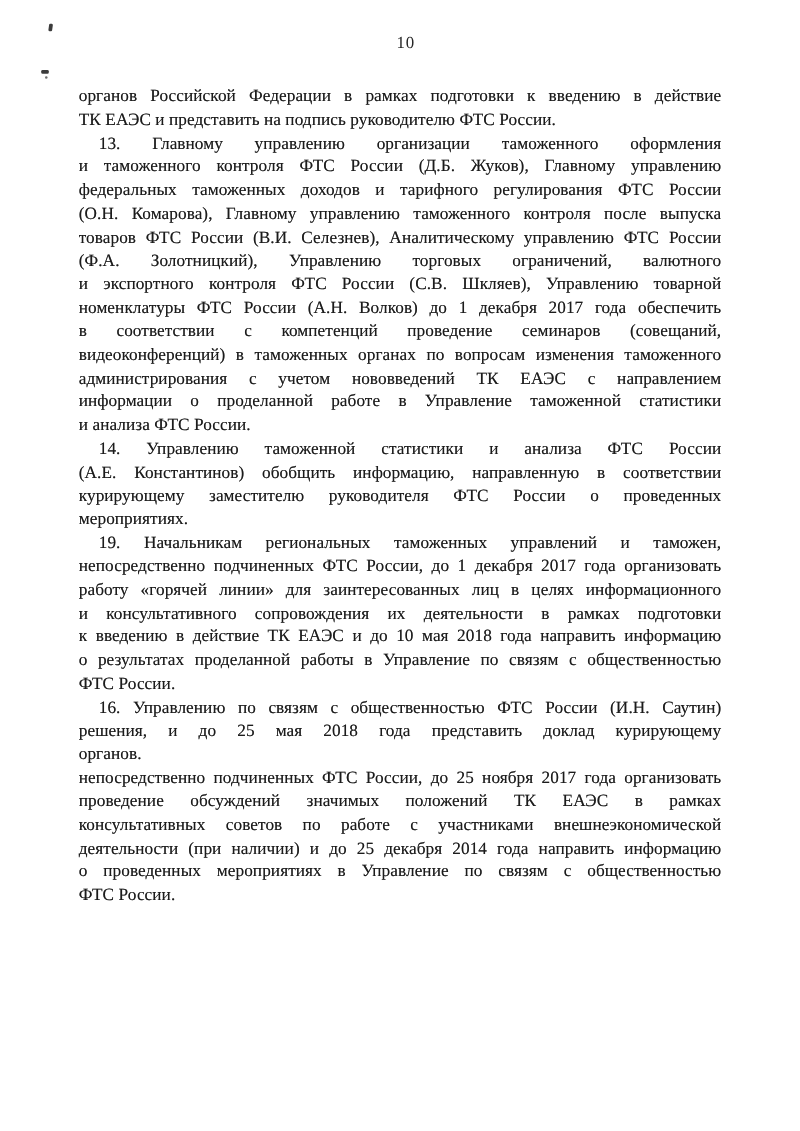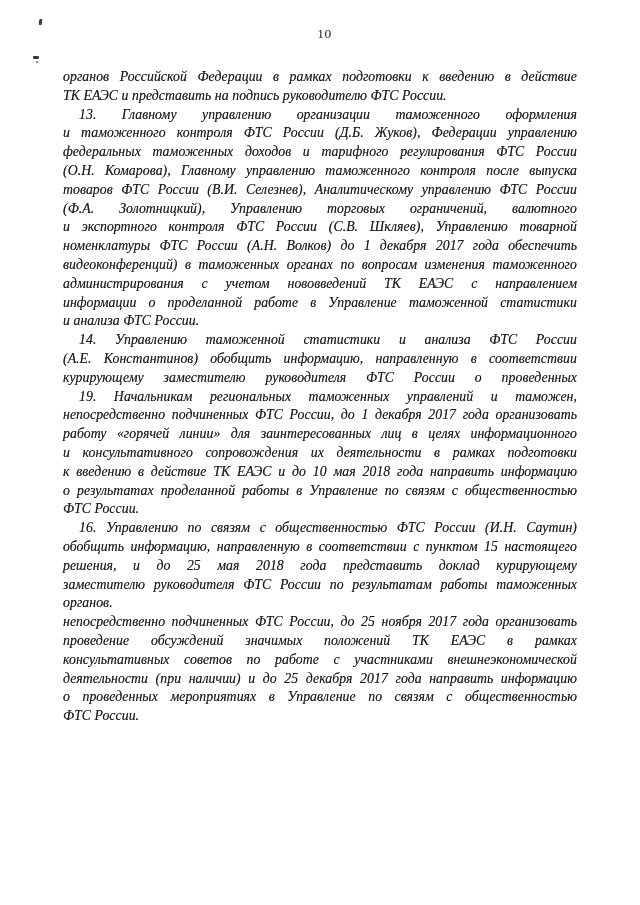--- a/index.html
+++ b/index.html
@@ -33,21 +33,20 @@
     letter-spacing: 0.05px;
   }
   .para { margin: 0; padding: 0; }
   .line {
     display: block;
     text-align: justify;
     text-align-last: justify;
     white-space: normal;
     height: 18.8px;
     overflow: visible;
-    font-style: italic;
   }
   .line.ll { text-align: center; text-align-last: left; }
   .line.fi { text-indent: 16px; }
   
   .speck { position: absolute; background: #3c3c3c; }
   .speck-1 { left: 39px; top: 19px; width: 3px; height: 6px; border-radius: 1px; transform: rotate(8deg); }
   .speck-2 { left: 33px; top: 56px; width: 6px; height: 2.5px; border-radius: 1px; }
   .speck-3 { left: 36px; top: 61px; width: 2px; height: 2px; border-radius: 50%; opacity: .75; }
 </style>
 </head>
@@ -63,61 +62,61 @@
 
   <div class="body-text">
 
     <p class="para">
       <span class="line">органов Российской Федерации в рамках подготовки к введению в действие</span>
       <span class="line ll">ТК ЕАЭС и представить на подпись руководителю ФТС России.</span>
     </p>
 
     <p class="para">
       <span class="line fi">13. Главному управлению организации таможенного оформления</span>
-      <span class="line">и таможенного контроля ФТС России (Д.Б. Жуков), Федерации управлению</span>
+      <span class="line">и таможенного контроля ФТС России (Д.Б. Жуков), Главному управлению</span>
       <span class="line">федеральных таможенных доходов и тарифного регулирования ФТС России</span>
       <span class="line">(О.Н. Комарова), Главному управлению таможенного контроля после выпуска</span>
       <span class="line">товаров ФТС России (В.И. Селезнев), Аналитическому управлению ФТС России</span>
       <span class="line">(Ф.А. Золотницкий), Управлению торговых ограничений, валютного</span>
       <span class="line">и экспортного контроля ФТС России (С.В. Шкляев), Управлению товарной</span>
       <span class="line">номенклатуры ФТС России (А.Н. Волков) до 1 декабря 2017 года обеспечить</span>
+      <span class="line">в соответствии с компетенций проведение семинаров (совещаний,</span>
       <span class="line">видеоконференций) в таможенных органах по вопросам изменения таможенного</span>
       <span class="line">администрирования с учетом нововведений ТК ЕАЭС с направлением</span>
       <span class="line">информации о проделанной работе в Управление таможенной статистики</span>
       <span class="line ll">и анализа ФТС России.</span>
     </p>
 
     <p class="para">
       <span class="line fi">14. Управлению таможенной статистики и анализа ФТС России</span>
       <span class="line">(А.Е. Константинов) обобщить информацию, направленную в соответствии</span>
       <span class="line">курирующему заместителю руководителя ФТС России о проведенных</span>
+      <span class="line ll">мероприятиях.</span>
     </p>
 
     <p class="para">
       <span class="line fi">19. Начальникам региональных таможенных управлений и таможен,</span>
       <span class="line">непосредственно подчиненных ФТС России, до 1 декабря 2017 года организовать</span>
       <span class="line">работу «горячей линии» для заинтересованных лиц в целях информационного</span>
       <span class="line">и консультативного сопровождения их деятельности в рамках подготовки</span>
       <span class="line">к введению в действие ТК ЕАЭС и до 10 мая 2018 года направить информацию</span>
       <span class="line">о результатах проделанной работы в Управление по связям с общественностью</span>
       <span class="line ll">ФТС России.</span>
     </p>
 
     <p class="para">
       <span class="line fi">16. Управлению по связям с общественностью ФТС России (И.Н. Саутин)</span>
-      <span class="line">обобщить информацию, направленную в соответствии с пунктом 15 настоящего</span>
       <span class="line">решения, и до 25 мая 2018 года представить доклад курирующему</span>
-      <span class="line">заместителю руководителя ФТС России по результатам работы таможенных</span>
       <span class="line ll">органов.</span>
     </p>
 
     <p class="para">
       <span class="line">непосредственно подчиненных ФТС России, до 25 ноября 2017 года организовать</span>
       <span class="line">проведение обсуждений значимых положений ТК ЕАЭС в рамках</span>
       <span class="line">консультативных советов по работе с участниками внешнеэкономической</span>
-      <span class="line">деятельности (при наличии) и до 25 декабря 2017 года направить информацию</span>
+      <span class="line">деятельности (при наличии) и до 25 декабря 2014 года направить информацию</span>
       <span class="line">о проведенных мероприятиях в Управление по связям с общественностью</span>
       <span class="line ll">ФТС России.</span>
     </p>
 
 
   </div>
 </div>
 
 </body></html>

